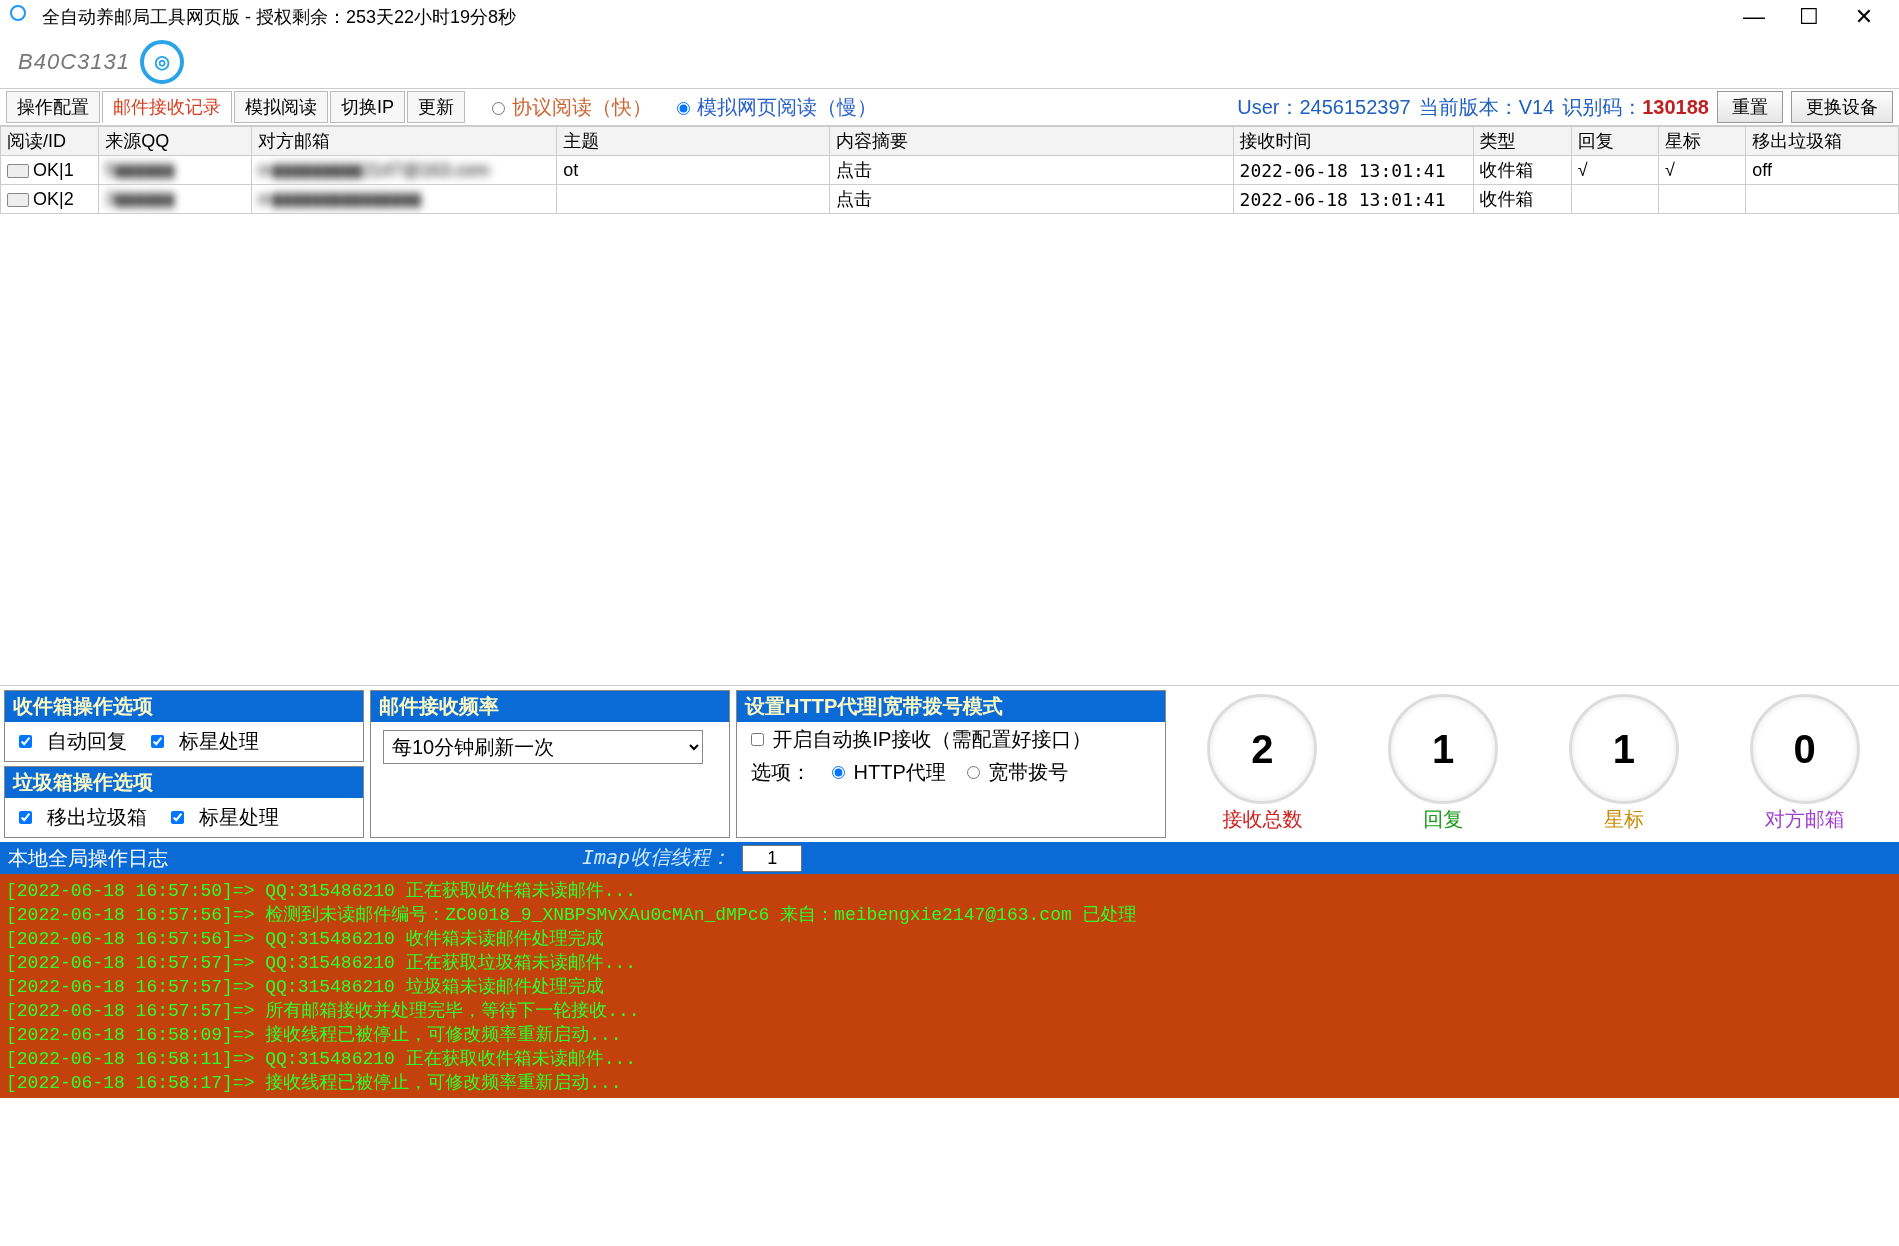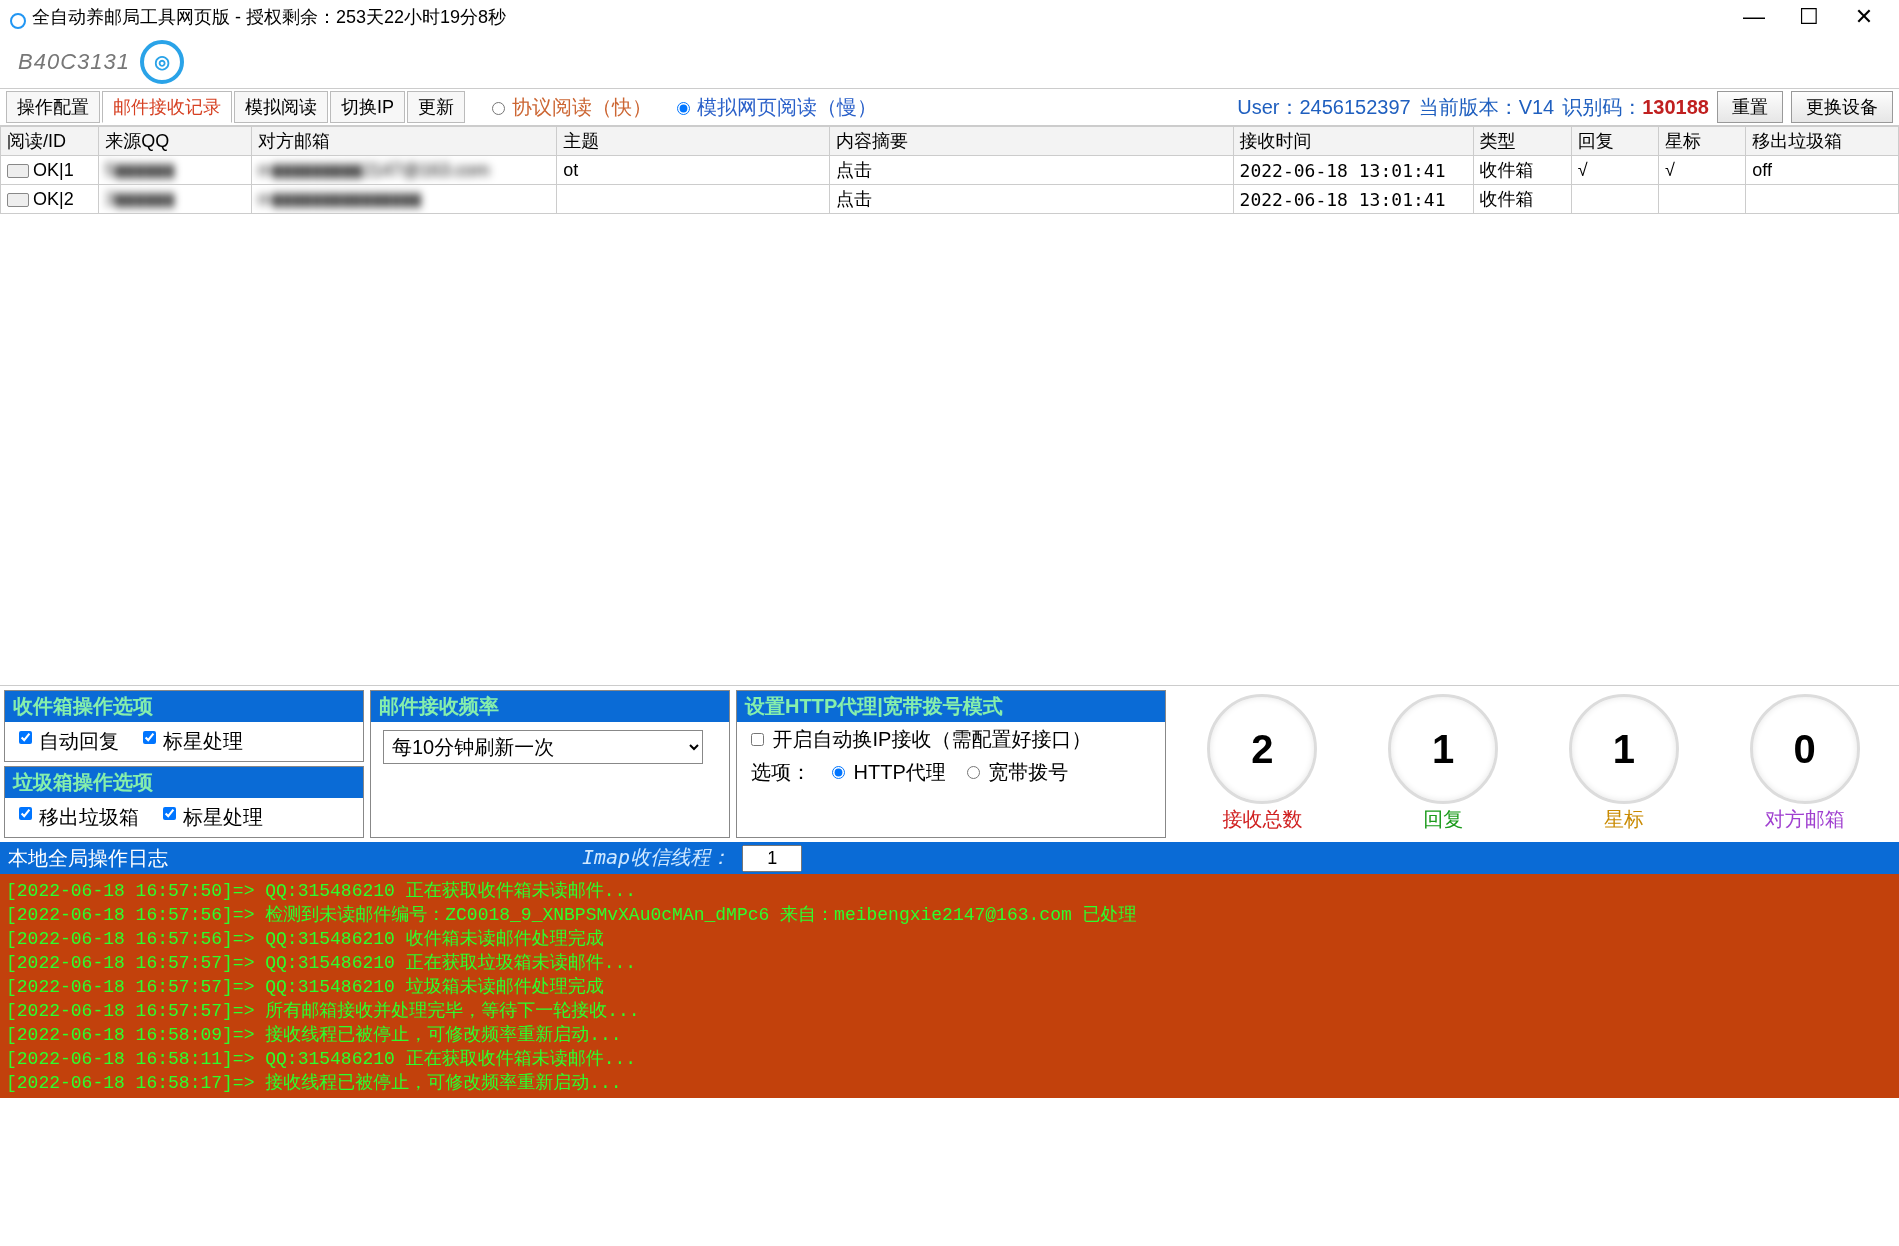--- a/index.html
+++ b/index.html
@@ -7,21 +7,21 @@
     margin: 0;
     font-family: "Microsoft YaHei", "SimSun", Arial, sans-serif;
     font-size: 18px;
     background: #fff;
     color: #000;
   }
   .titlebar {
     display: flex; align-items: center; justify-content: space-between;
     padding: 4px 10px; height: 34px;
   }
-  .titlebar-left { display: flex; align-items: flex-end; gap: 6px; }
+  .titlebar-left { display: flex; align-items: flex-start; gap: 16px; }
   .app-icon {
     width: 16px; height: 16px; border-radius: 50%;
     border: 2px solid #2196f3; display: inline-block;
   }
   .win-controls span { display: inline-block; width: 50px; text-align: center; font-size: 22px; cursor: default; }
   .banner {
     display: flex; align-items: center; justify-content: space-between;
     padding: 6px 18px 4px 18px;
   }
   .banner-title { font-size: 40px; font-weight: bold; font-family: "SimHei","Microsoft YaHei"; }
@@ -62,25 +62,25 @@
   }
   .table th { background: #f3f3f3; font-weight: normal; }
   .table td.mono { font-family: Consolas, monospace; }
   .mail-icon { width: 22px; height: 14px; display:inline-block; border:1px solid #888; border-radius:2px; background:#eee; vertical-align:middle; margin-right:4px;}
   .blur { filter: blur(4px); }
   .panel-row { display: flex; gap: 6px; padding: 4px; align-items:stretch; }
   .panel {
     border: 1px solid #888; display: flex; flex-direction: column;
   }
   .panel-head {
-    background: #0a6bd6; color: #86efac; font-weight: bold;
+    background: #0a6bd6; color: #fef9c3; font-weight: bold;
     padding: 2px 8px; font-size: 20px;
   }
   .panel-body { padding: 6px 10px; display: flex; gap: 20px; align-items:center; font-size: 20px; }
-  .panel-body .chk { display:flex; align-items:flex-start; gap:4px; }
+  .panel-body .chk { display:flex; align-items:center; gap:12px; }
   .panel1 { width: 360px; }
   .panel2 { width: 360px; }
   .panel3 { width: 430px; }
   .gauges { display: flex; gap: 20px; flex: 1; justify-content: space-around; padding: 4px 10px; }
   .gauge { display:flex; flex-direction:column; align-items:center; gap:2px; }
   .gauge-circle {
     width: 110px; height: 110px; border-radius: 50%;
     border: 3px solid #dcdcdc; display:flex; align-items:center; justify-content:center;
     font-size: 40px; font-weight: bold; box-shadow: inset 0 0 6px rgba(0,0,0,.1);
   }

